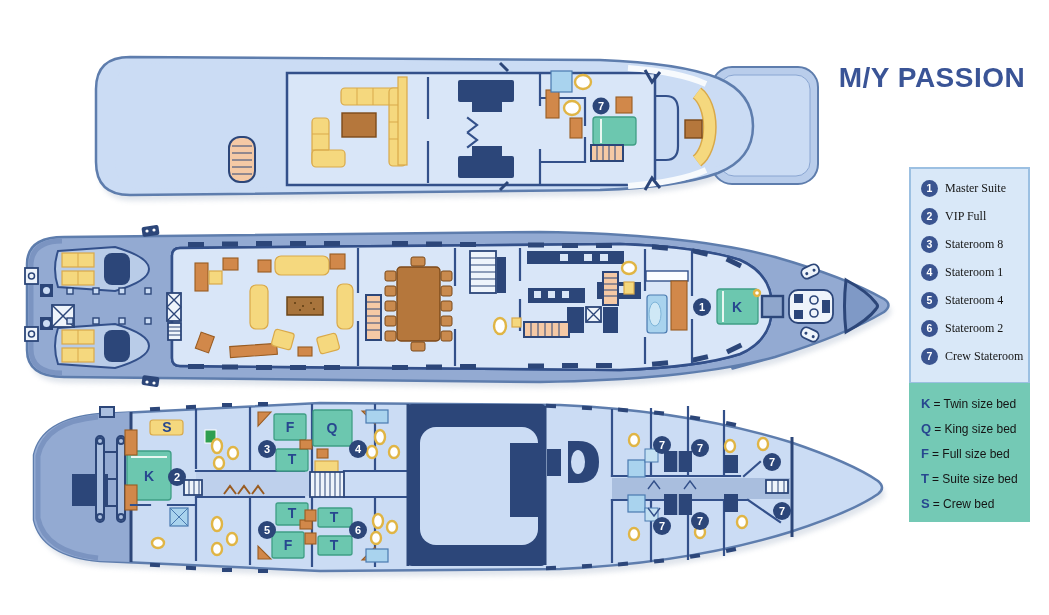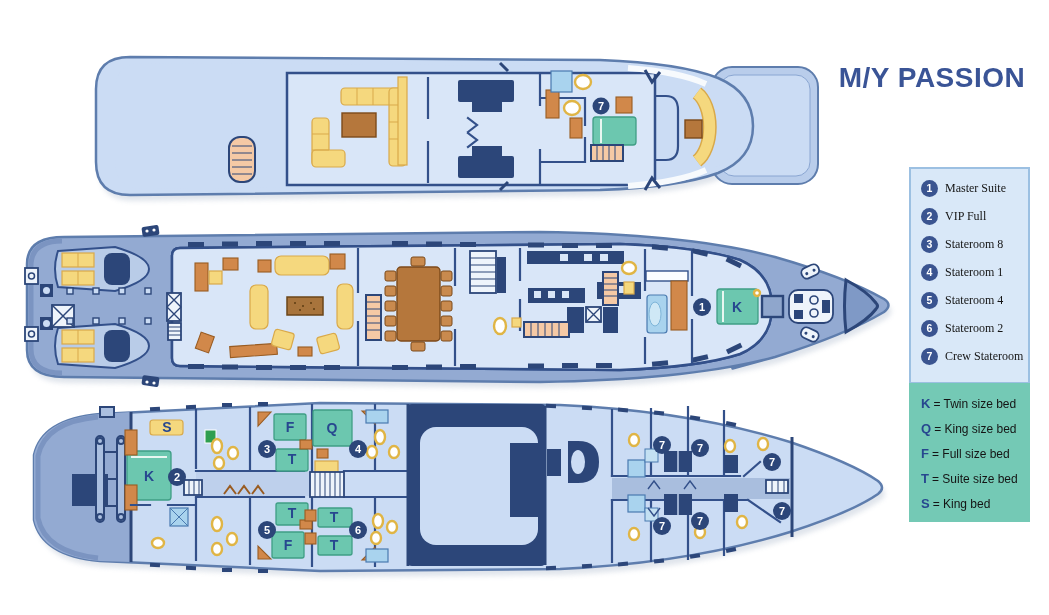--- a/index.html
+++ b/index.html
@@ -591,17 +591,17 @@
   <div class="bed-row">
     <span class="bed-letter">F</span>
     <span class="bed-text">= Full size bed</span>
   </div>
   <div class="bed-row">
     <span class="bed-letter">T</span>
     <span class="bed-text">= Suite size bed</span>
   </div>
   <div class="bed-row">
     <span class="bed-letter">S</span>
-    <span class="bed-text">= King bed</span>
+    <span class="bed-text">= Crew bed</span>
   </div>
 </div>
 
 </div>
 
 </body></html>

